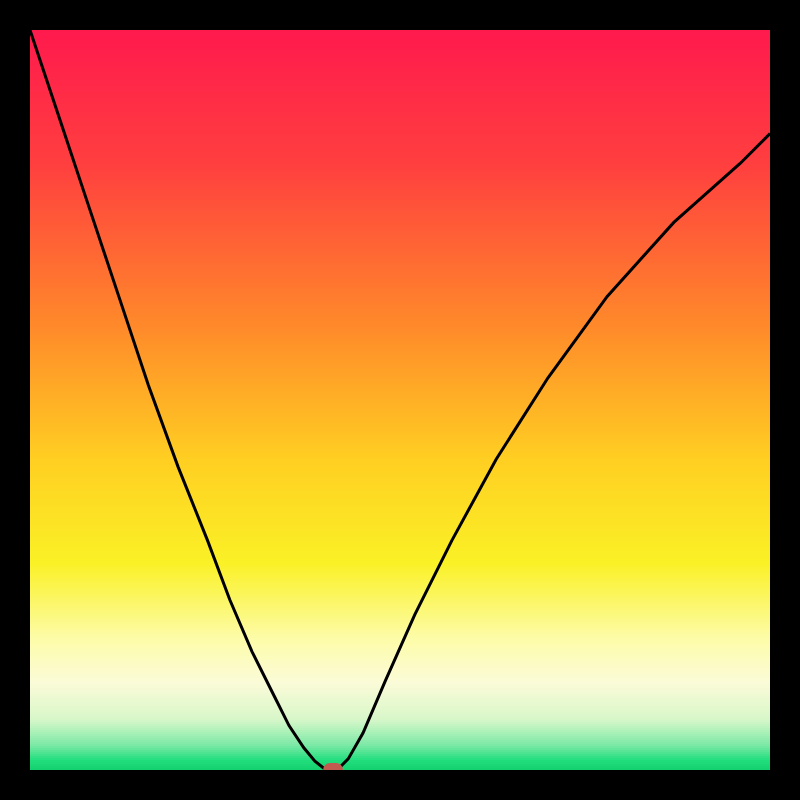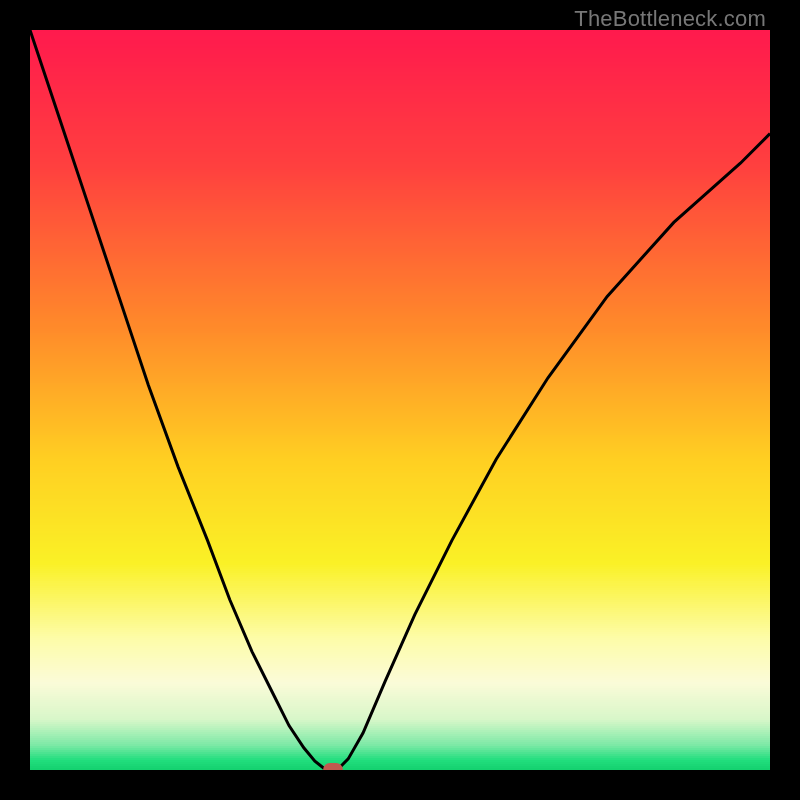--- a/index.html
+++ b/index.html
@@ -435,14 +435,13 @@
         <div class="gradient-layer" style="top: 737.995px; height: 3px; background: rgb(21, 210, 112);"></div>
       </div>
 
     <svg class="curve" viewBox="0 0 740 740" preserveAspectRatio="none">
       <path id="curve-path" d="M0.0 0.0 L29.6 88.8 L59.2 177.6 L88.8 266.4 L118.4 355.2 L148.0 436.6 L177.6 510.6 L199.8 569.8 L222.0 621.6 L244.2 666.0 L259.0 695.6 L273.8 717.8 L284.9 731.1 L296.0 740.0 L307.1 740.0 L318.2 728.9 L333.0 703.0 L355.2 651.2 L384.8 584.6 L421.8 510.6 L466.2 429.2 L518.0 347.8 L577.2 266.4 L643.8 192.4 L710.4 133.2 L740.0 103.6 " fill="none" stroke="#000" stroke-width="3"></path>
     </svg>
 
     <div class="marker" id="marker" style="left: 303.4px; top: 740px; background: rgb(193, 90, 79);"></div>
   </div>
 
-  <div class="watermark">TheBottleneck.com</div>
 </div>
 
 </body></html>

